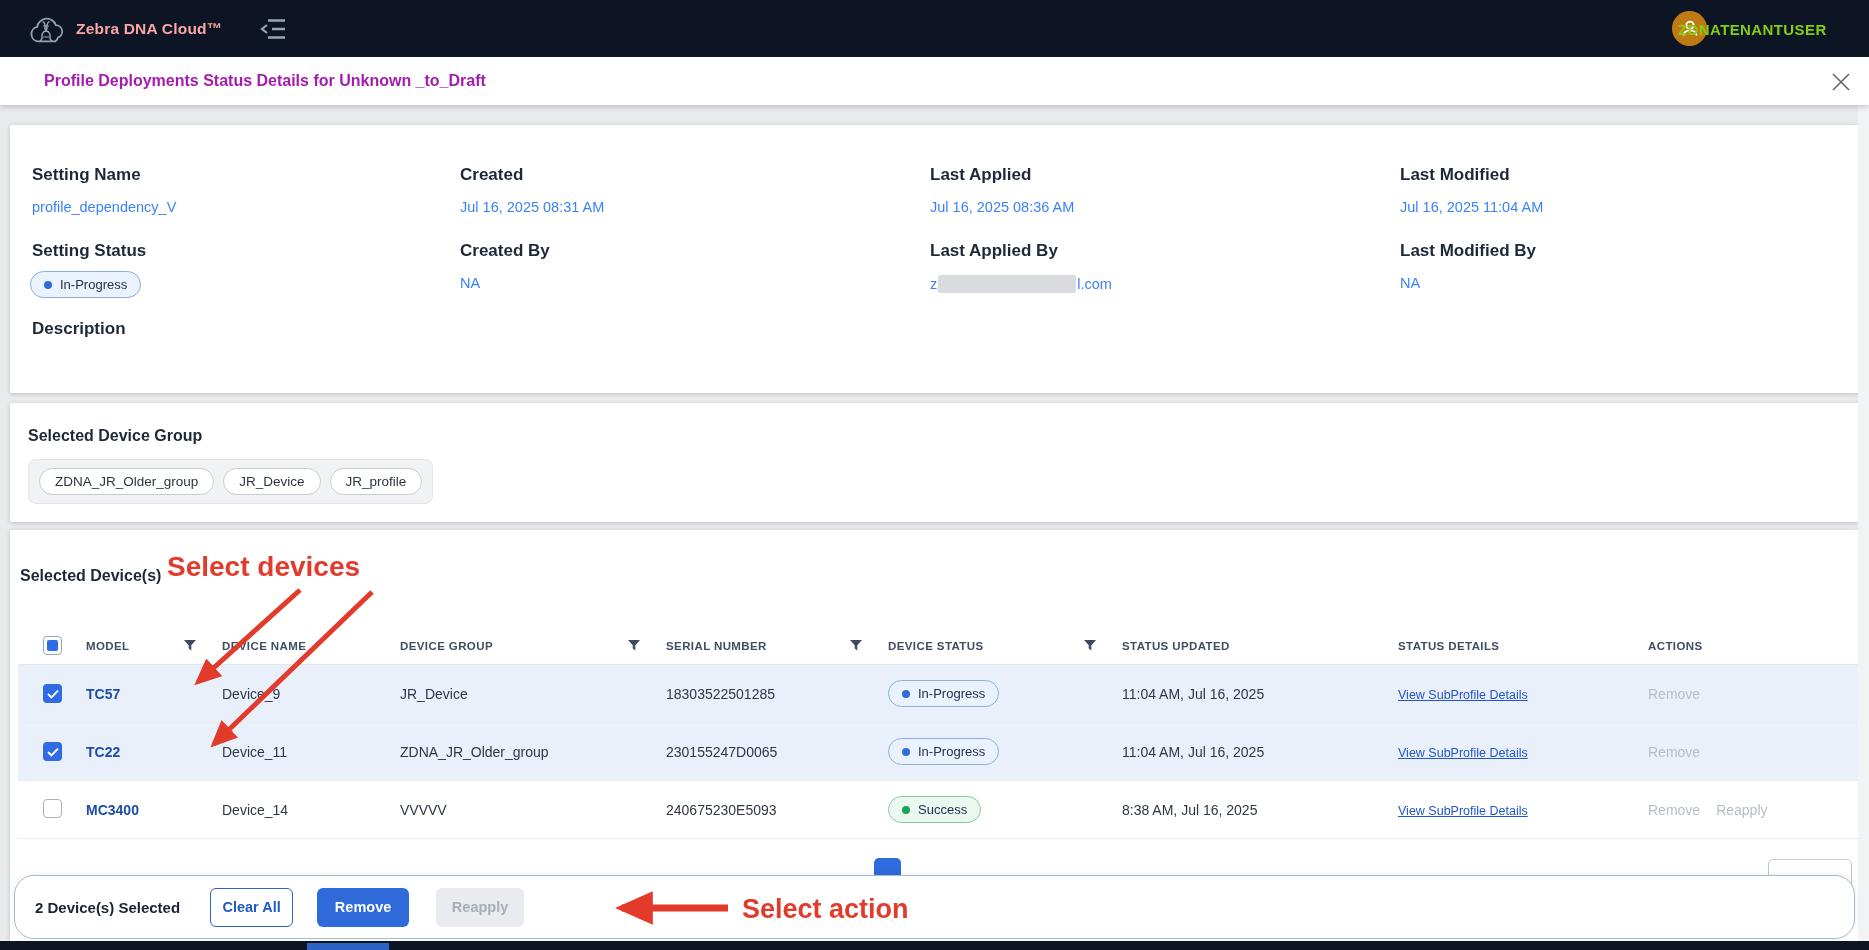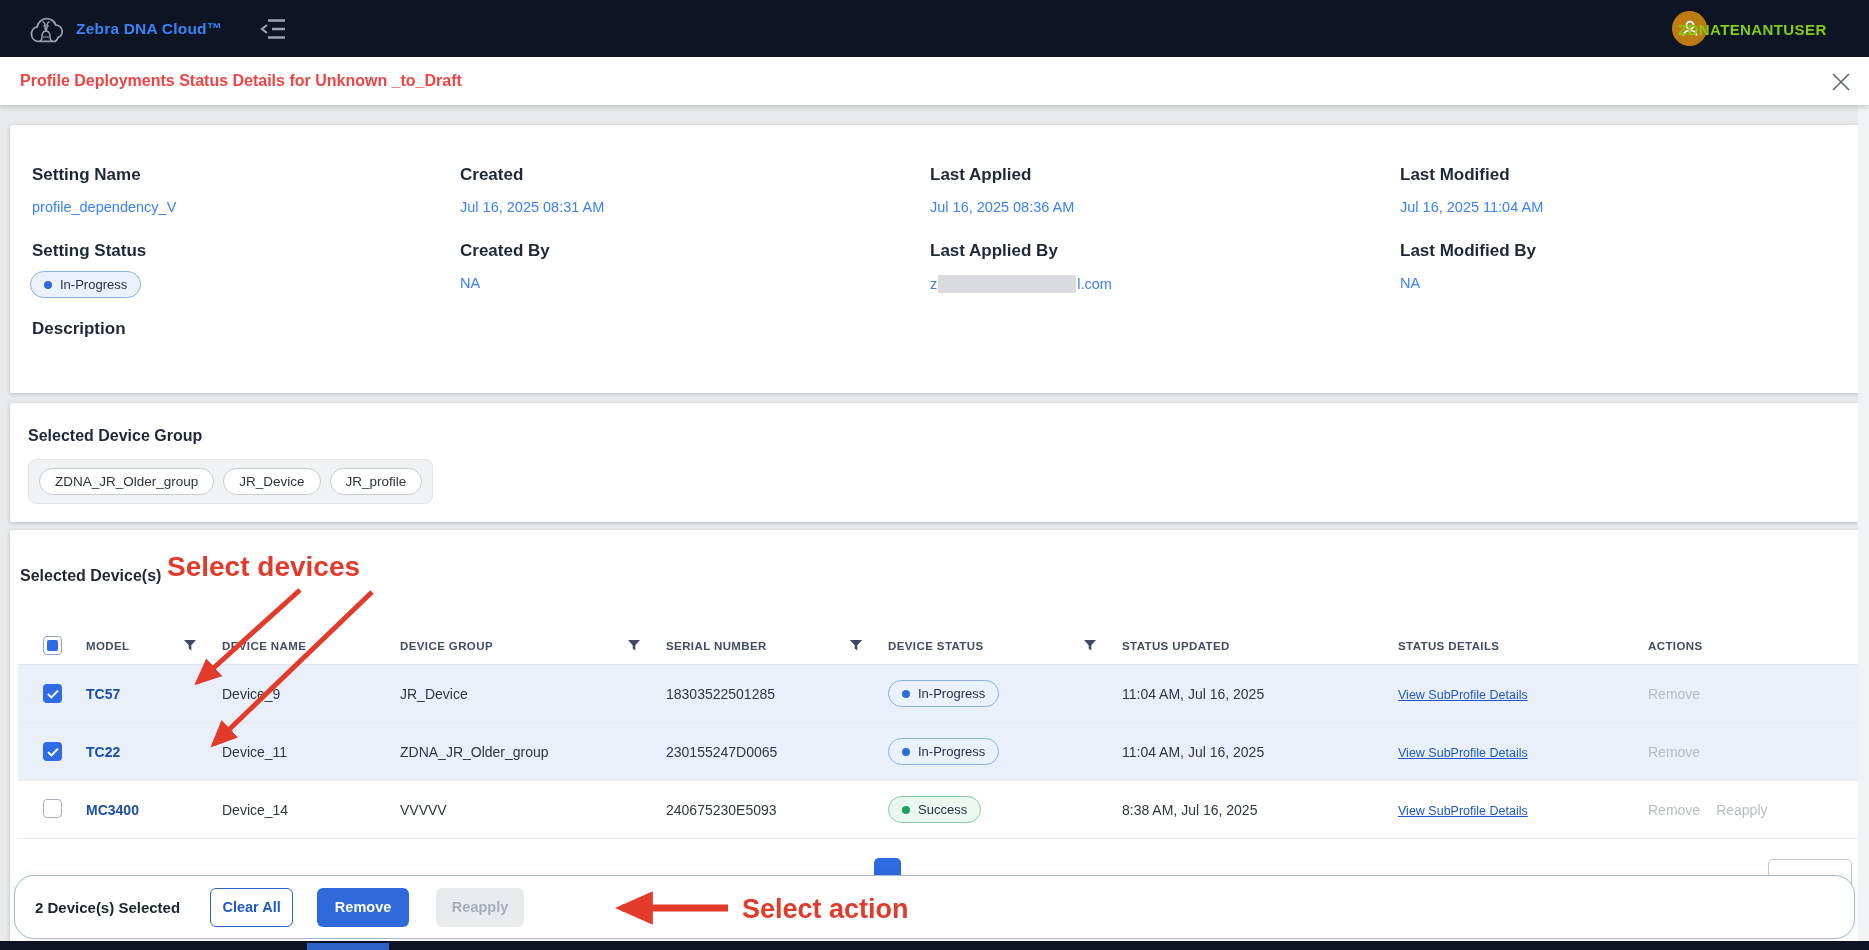--- a/index.html
+++ b/index.html
@@ -5,32 +5,32 @@
   * { margin:0; padding:0; box-sizing:border-box; }
   html,body { width:1869px; height:950px; overflow:hidden; background:#e9eaec;
               font-family:"Liberation Sans", sans-serif; }
   .screen { position:relative; width:1869px; height:950px; background:#e9eaec; overflow:hidden; }
   .abs { position:absolute; }
 
   
   .topbar { position:absolute; top:0; left:0; width:100%; height:57px; background:#0d1524;
             display:flex; align-items:center; z-index:10; }
   .app-title { position:absolute; left:76px; top:50%; transform:translateY(-50%);
-               color:#3b82f6; font-size:15.5px; font-weight:bold; letter-spacing:.2px; }
+               color:#fca5a5; font-size:15.5px; font-weight:bold; letter-spacing:.2px; }
   .logo { position:absolute; left:24px; top:7px; }
   .collapse-btn { position:absolute; left:258px; top:16px; width:30px; height:26px; cursor:pointer; }
   .avatar { position:absolute; left:1672px; top:11px; width:35px; height:35px; border-radius:50%;
             background:#bf7b13; display:flex; align-items:center; justify-content:center; cursor:pointer; }
   .username { position:absolute; left:1678px; top:50%; transform:translateY(-50%);
               color:#84cc16; font-size:15px; font-weight:bold; letter-spacing:.4px; cursor:pointer; }
 
   
   .modal-header { position:absolute; top:57px; left:0; width:100%; height:48px; background:#ffffff;
                   box-shadow:0 2px 5px rgba(40,50,60,.22); display:flex; align-items:center; z-index:6; }
-  .modal-title { margin-left:20px; font-size:16px; font-weight:bold; color:#ef4444; }
+  .modal-title { margin-left:44px; font-size:16px; font-weight:bold; color:#a21caf; }
   .close-btn { position:absolute; right:16px; top:13px; width:24px; height:24px; cursor:pointer; }
 
   
   .card { position:absolute; left:10px; width:1849px; background:#ffffff; border-radius:2px;
           box-shadow:0 1px 4px rgba(30,40,55,.22); }
   .card-1 { top:125px; height:268px; }
   .card-2 { top:403px; height:119px; }
   .card-3 { top:530px; height:412px; overflow:hidden; }
 
   .f-label { font-size:17px; font-weight:bold; color:#1e2838; }

